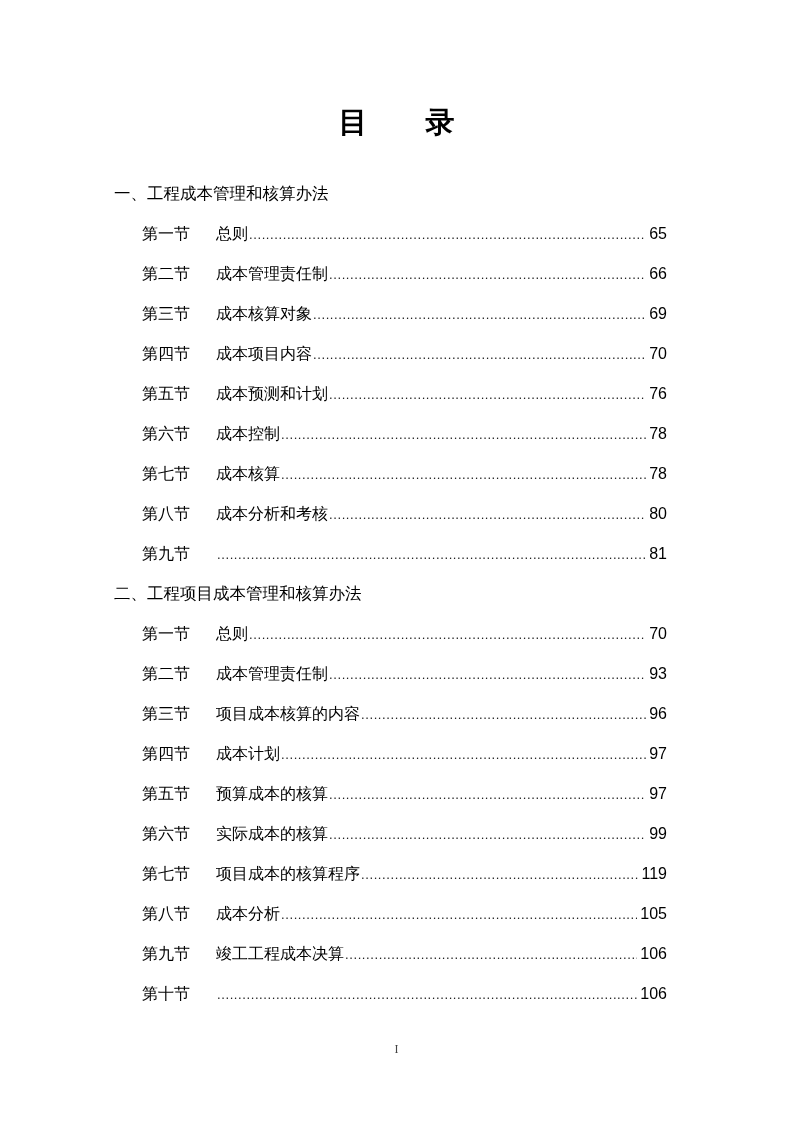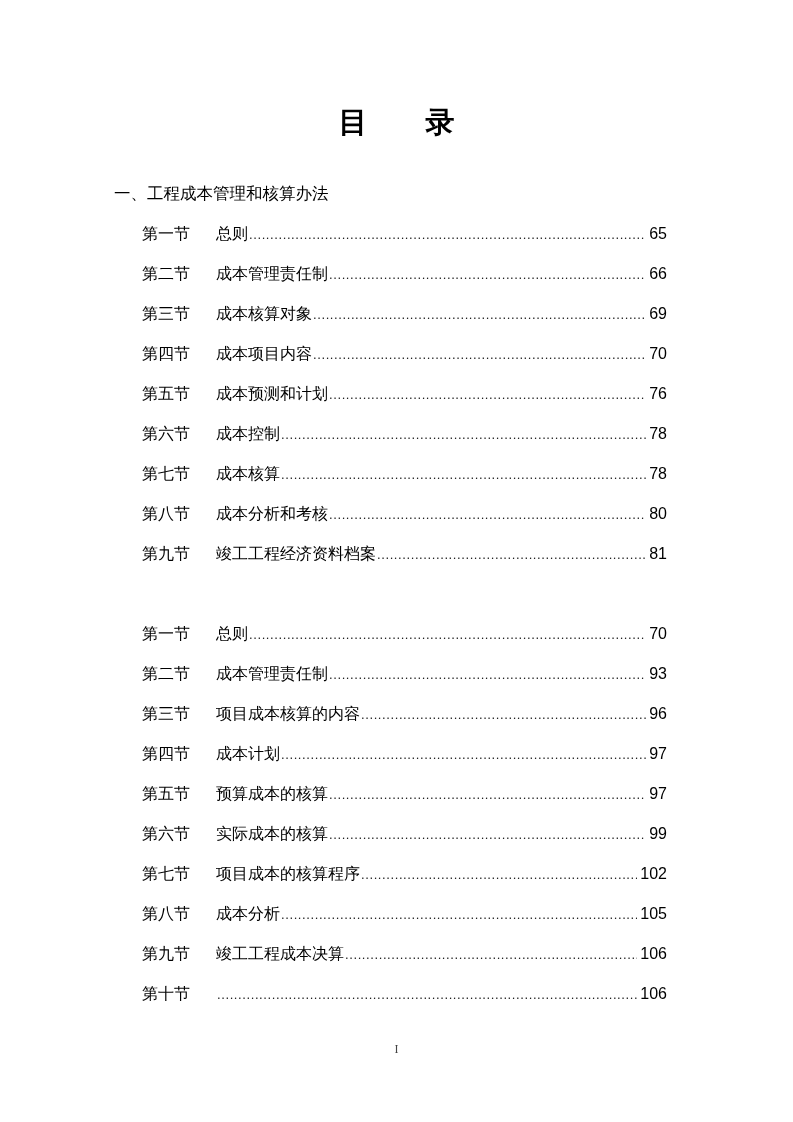--- a/index.html
+++ b/index.html
@@ -78,25 +78,25 @@
     <span class="pg">78</span>
   </div>
   <div class="entry" style="top:502px;">
     <span class="label">第八节</span>
     <span class="text">成本分析和考核</span>
     <span class="leader"></span>
     <span class="pg">80</span>
   </div>
   <div class="entry" style="top:542px;">
     <span class="label">第九节</span>
-    <span class="text">竣工工程经济资料档案</span>
     <span class="leader"></span>
     <span class="pg">81</span>
   </div>
 
+  <div class="part" style="top:582px;">二、工程项目成本管理和核算办法</div>
 
   <div class="entry" style="top:622px;">
     <span class="label">第一节</span>
     <span class="text">总则</span>
     <span class="leader"></span>
     <span class="pg">70</span>
   </div>
   <div class="entry" style="top:662px;">
     <span class="label">第二节</span>
     <span class="text">成本管理责任制</span>
@@ -124,21 +124,21 @@
   <div class="entry" style="top:822px;">
     <span class="label">第六节</span>
     <span class="text">实际成本的核算</span>
     <span class="leader"></span>
     <span class="pg">99</span>
   </div>
   <div class="entry" style="top:862px;">
     <span class="label">第七节</span>
     <span class="text">项目成本的核算程序</span>
     <span class="leader"></span>
-    <span class="pg">102</span>
+    <span class="pg">119</span>
   </div>
   <div class="entry" style="top:902px;">
     <span class="label">第八节</span>
     <span class="text">成本分析</span>
     <span class="leader"></span>
     <span class="pg">105</span>
   </div>
   <div class="entry" style="top:942px;">
     <span class="label">第九节</span>
     <span class="text">竣工工程成本决算</span>

